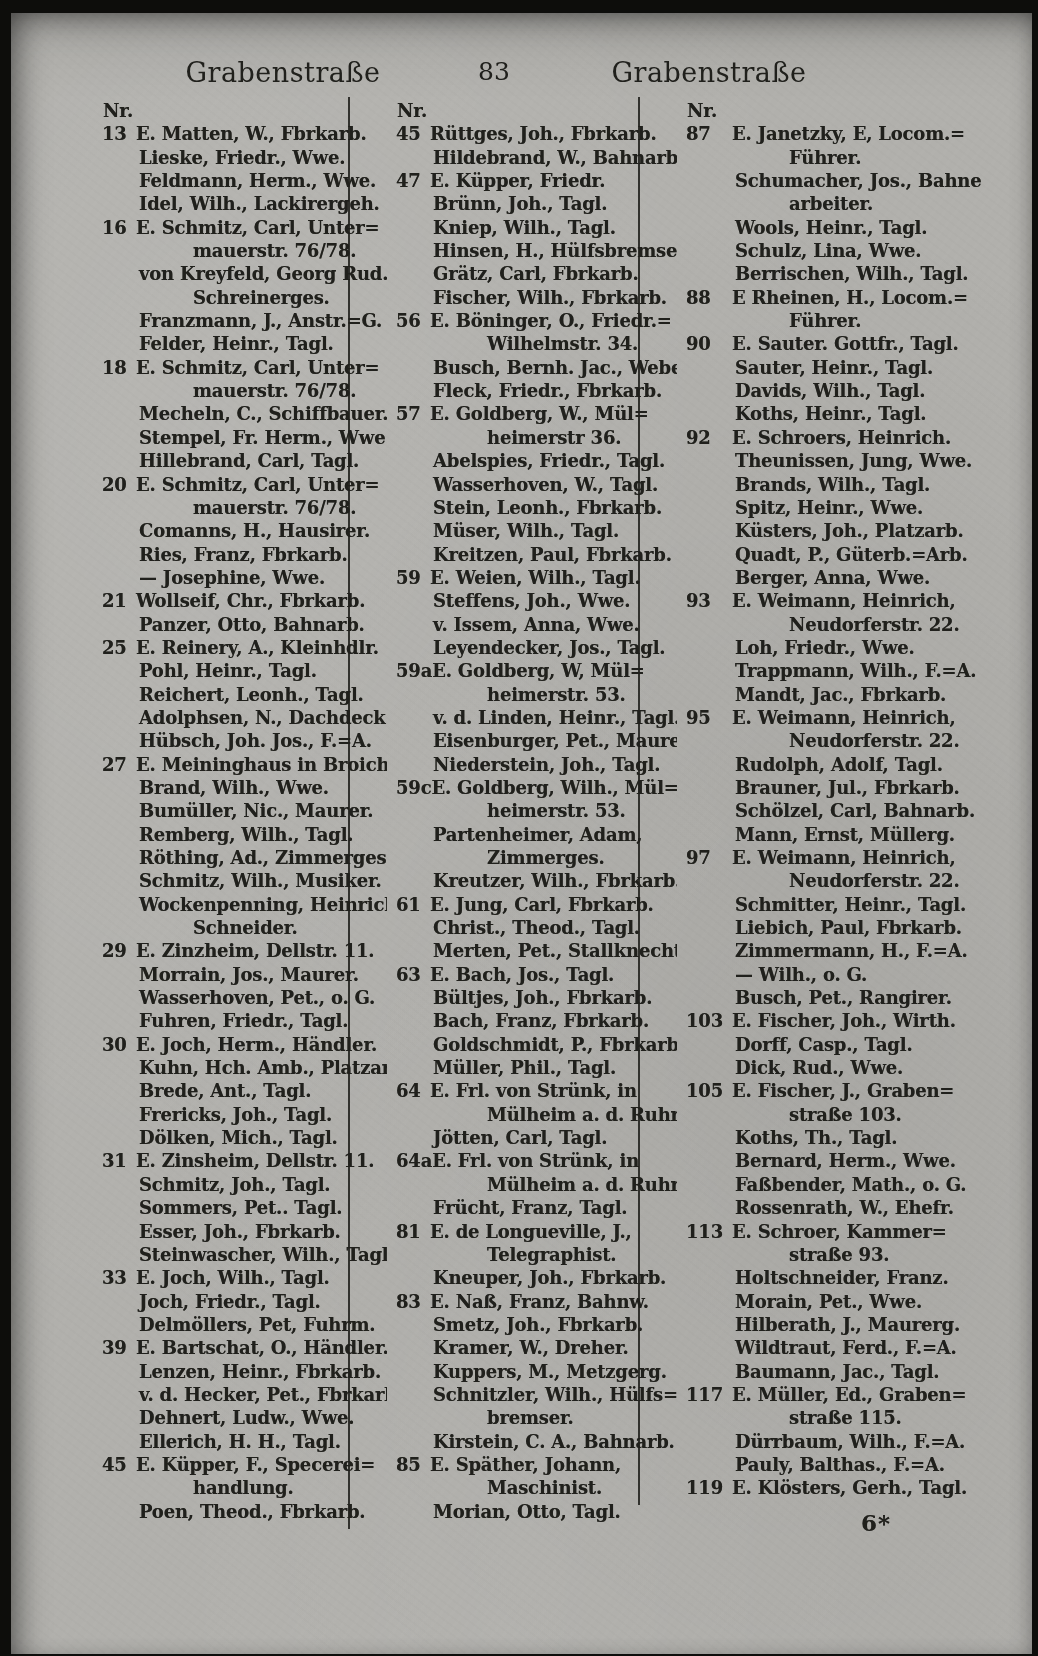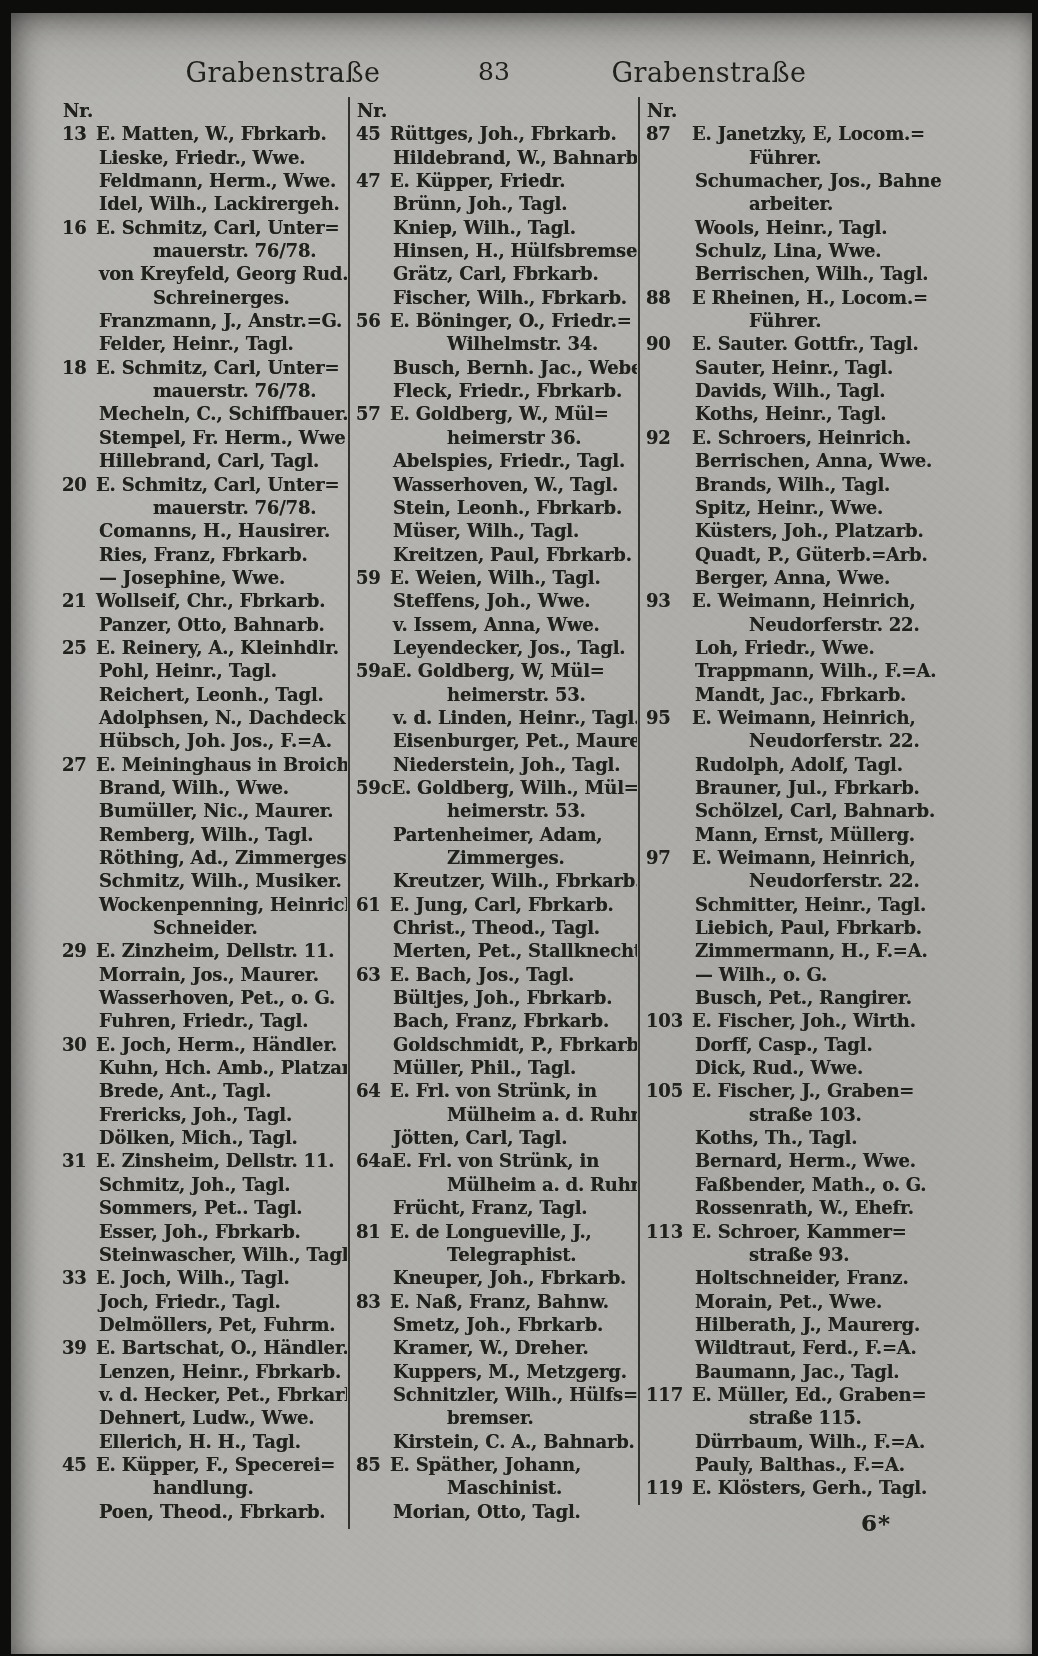--- a/index.html
+++ b/index.html
@@ -29,21 +29,21 @@
       repeating-linear-gradient(37deg, rgba(0,0,0,.015) 0 2px, transparent 2px 7px),
       repeating-linear-gradient(-53deg, rgba(255,255,255,.02) 0 3px, transparent 3px 9px);
   }
   .hdr{position:absolute;top:44px;height:34px;font-weight:normal;}
   .hdr-left {left:150px;width:244px;text-align:center;font-size:27px;letter-spacing:.5px;}
   .hdr-num  {left:440px;width:86px; text-align:center;font-size:25px;}
   .hdr-right{left:576px;width:244px;text-align:center;font-size:27px;letter-spacing:.5px;}
   .vrule{position:absolute;width:2px;background:#31312d;}
   .vrule-1{left:337px;top:84px;height:1432px;}
   .vrule-2{left:627px;top:84px;height:1408px;}
-  .col{position:absolute;top:86px;overflow:hidden;}
+  .col{position:absolute;top:86px;overflow:hidden;margin-left:40px;}
   .col-1{left:50px; width:286px;}
   .col-2{left:344px;width:282px;}
   .col-3{left:634px;width:384px;}
   .line{
     white-space:nowrap;
     font-size:18px;line-height:23.35px;height:23.35px;
     font-weight:bold;letter-spacing:-0.2px;
     text-shadow:0 0 .5px rgba(32,32,28,.55);
   }
   .nrlabel{padding-left:2px;}
@@ -214,21 +214,21 @@
         <div class="line res"><span class="txt">Wools, Heinr., Tagl.</span></div>
         <div class="line res"><span class="txt">Schulz, Lina, Wwe.</span></div>
         <div class="line res"><span class="txt">Berrischen, Wilh., Tagl.</span></div>
         <div class="line num"><span class="num">88</span><span class="txt">E Rheinen, H., Locom.=</span></div>
         <div class="line cont"><span class="txt">Führer.</span></div>
         <div class="line num"><span class="num">90</span><span class="txt">E. Sauter. Gottfr., Tagl.</span></div>
         <div class="line res"><span class="txt">Sauter, Heinr., Tagl.</span></div>
         <div class="line res"><span class="txt">Davids, Wilh., Tagl.</span></div>
         <div class="line res"><span class="txt">Koths, Heinr., Tagl.</span></div>
         <div class="line num"><span class="num">92</span><span class="txt">E. Schroers, Heinrich.</span></div>
-        <div class="line res"><span class="txt">Berrischen, Anna, Wwe.</span></div>
+        <div class="line res"><span class="txt">Theunissen, Jung, Wwe.</span></div>
         <div class="line res"><span class="txt">Brands, Wilh., Tagl.</span></div>
         <div class="line res"><span class="txt">Spitz, Heinr., Wwe.</span></div>
         <div class="line res"><span class="txt">Küsters, Joh., Platzarb.</span></div>
         <div class="line res"><span class="txt">Quadt, P., Güterb.=Arb.</span></div>
         <div class="line res"><span class="txt">Berger, Anna, Wwe.</span></div>
         <div class="line num"><span class="num">93</span><span class="txt">E. Weimann, Heinrich,</span></div>
         <div class="line cont"><span class="txt">Neudorferstr. 22.</span></div>
         <div class="line res"><span class="txt">Loh, Friedr., Wwe.</span></div>
         <div class="line res"><span class="txt">Trappmann, Wilh., F.=A.</span></div>
         <div class="line res"><span class="txt">Mandt, Jac., Fbrkarb.</span></div>

